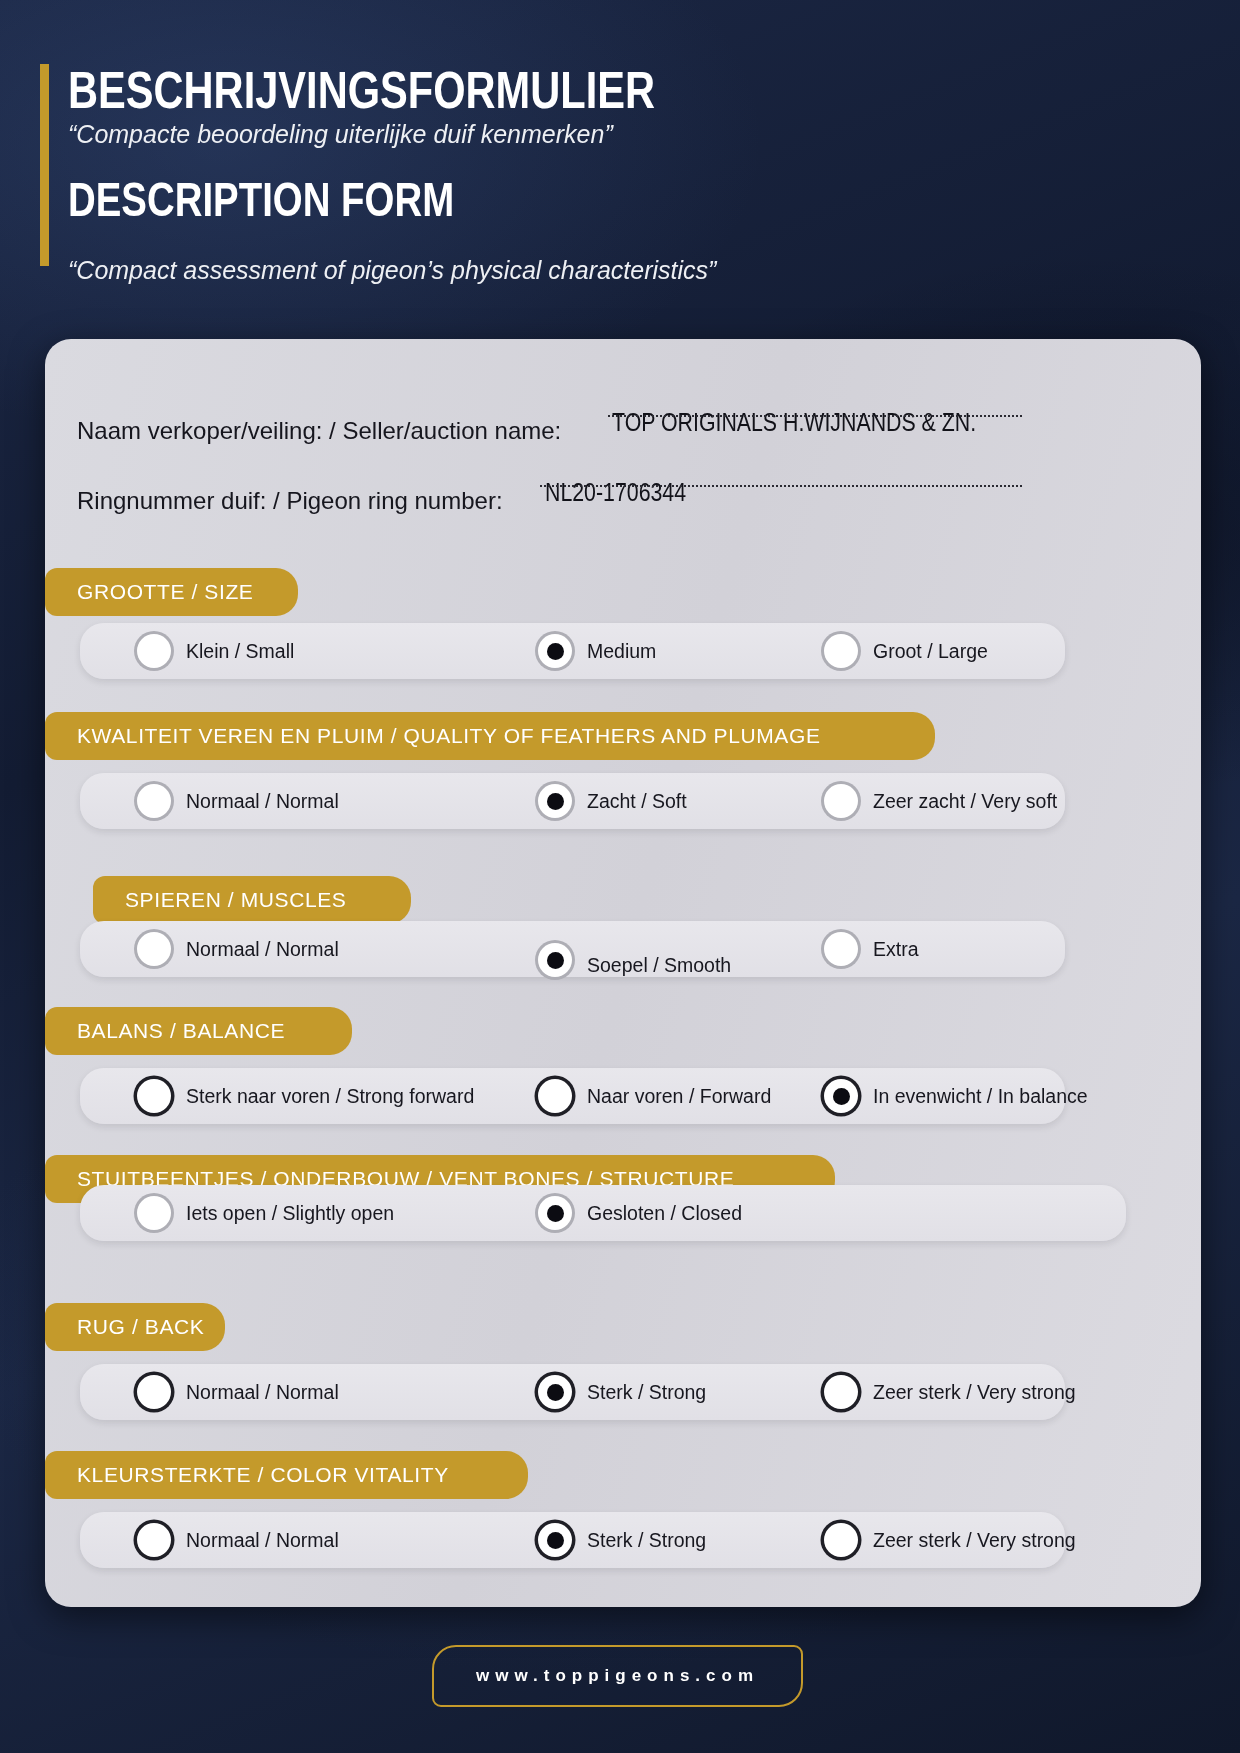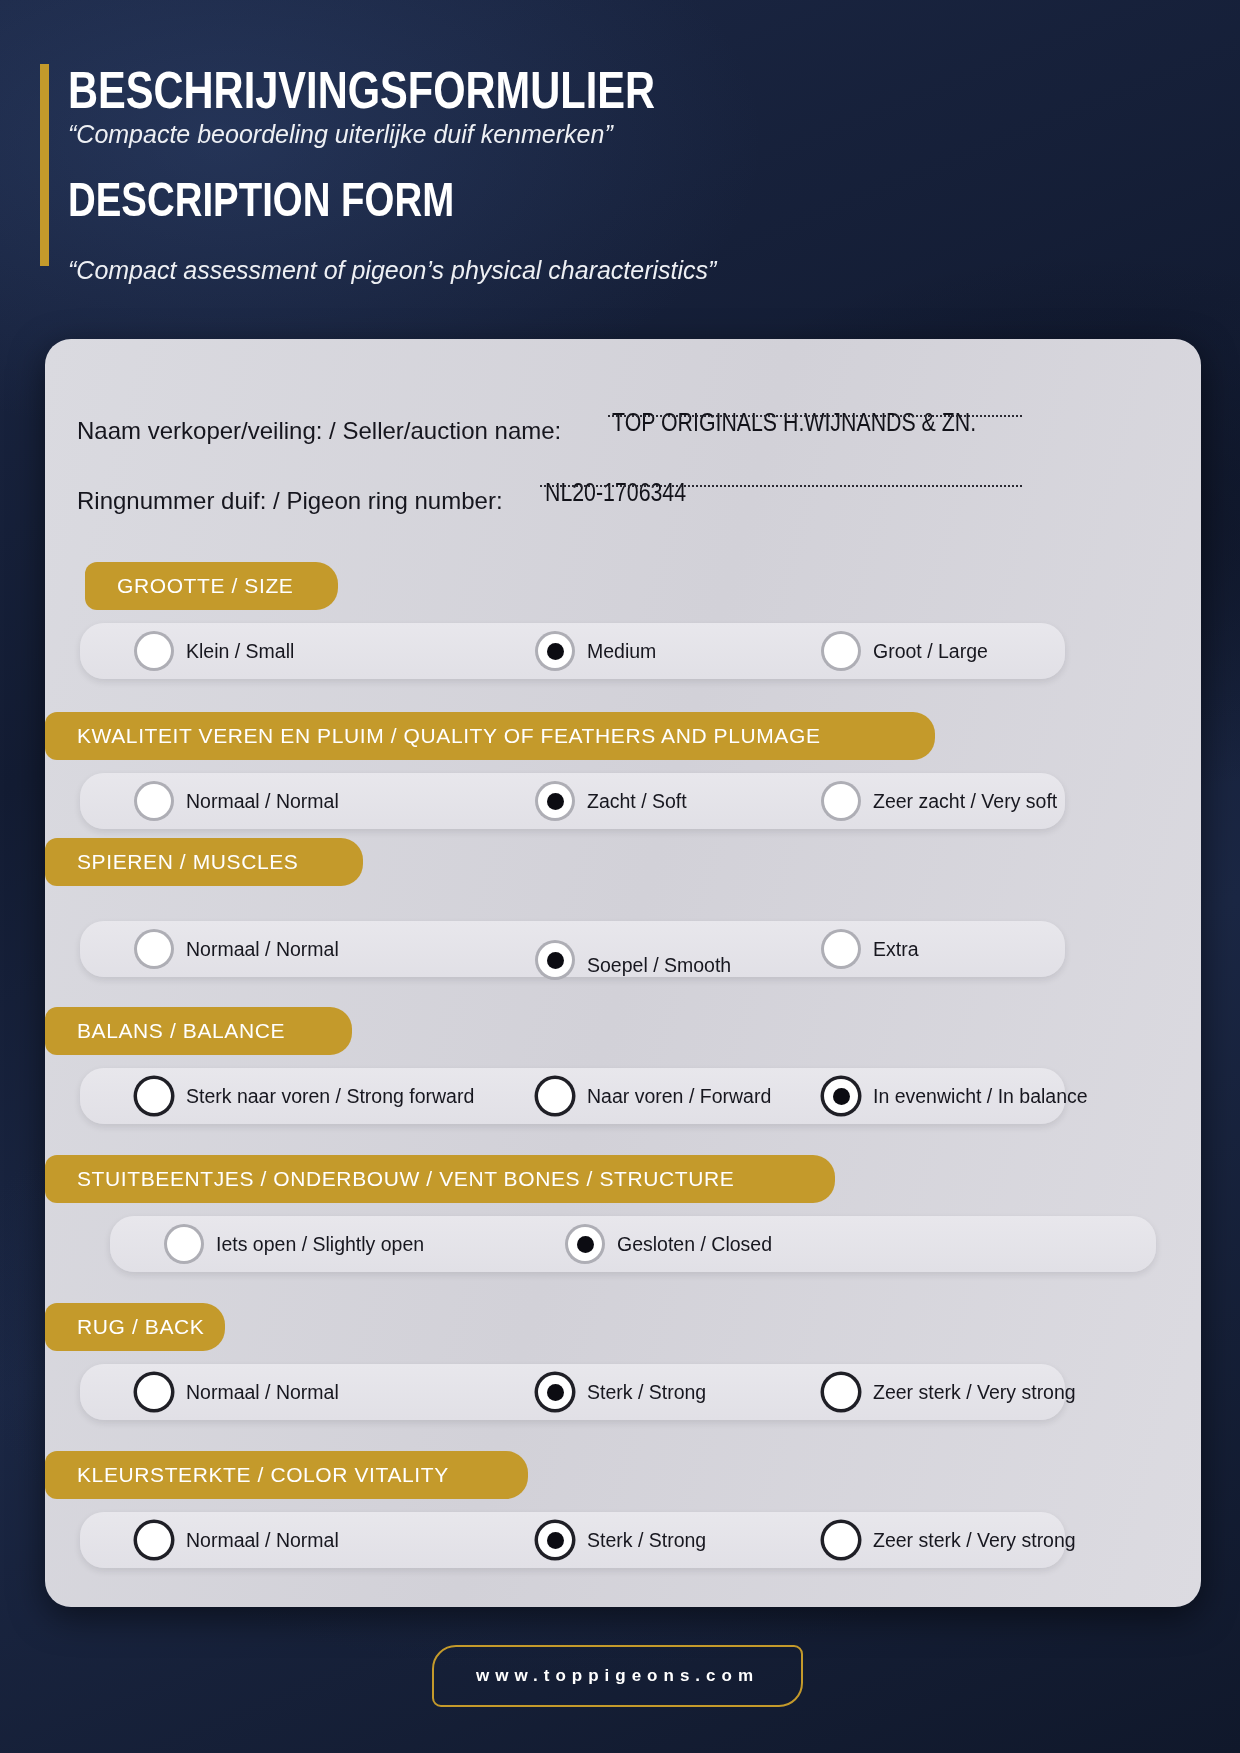--- a/index.html
+++ b/index.html
@@ -71,21 +71,21 @@
   <div class="panel">
     <div class="field-label" style="left:32px;top:78px;">Naam verkoper/veiling: / Seller/auction name:</div>
     <div class="field-value" style="left:567px;top:68px;">TOP ORIGINALS H.WIJNANDS &amp; ZN.</div>
     <div class="dotline" style="left:563px;top:76px;width:414px;"></div>
 
     <div class="field-label" style="left:32px;top:148px;">Ringnummer duif: / Pigeon ring number:</div>
     <div class="field-value" style="left:500px;top:138px;">NL20-1706344</div>
     <div class="dotline" style="left:495px;top:146px;width:482px;"></div>
 
     <div id="sections">
-        <div class="section-tab" style="top: 223px; width: 253px; margin-left: 40px;">GROOTTE / SIZE</div>
+        <div class="section-tab" style="top: 229px; width: 253px;">GROOTTE / SIZE</div>
         <div class="band" style="top: 284px; width: 985px;">
           <div class="option" style="left: 57px;">
             <div class="radio light"></div>
             <span class="opt-label">Klein / Small</span>
           </div>
           <div class="option" style="left: 458px;">
             <div class="radio light">
               <div class="dot"></div>
             </div>
             <span class="opt-label">Medium</span>
@@ -105,21 +105,21 @@
             <div class="radio light">
               <div class="dot"></div>
             </div>
             <span class="opt-label">Zacht / Soft</span>
           </div>
           <div class="option" style="left: 744px;">
             <div class="radio light"></div>
             <span class="opt-label">Zeer zacht / Very soft</span>
           </div>
         </div>
-        <div class="section-tab" style="top: 499px; width: 318px;">SPIEREN / MUSCLES</div>
+        <div class="section-tab" style="top: 537px; width: 318px; margin-left: 48px;">SPIEREN / MUSCLES</div>
         <div class="band" style="top: 582px; width: 985px;">
           <div class="option" style="left: 57px;">
             <div class="radio light"></div>
             <span class="opt-label">Normaal / Normal</span>
           </div>
           <div class="option" style="left: 458px; align-items: flex-end;">
             <div class="radio light">
               <div class="dot"></div>
             </div>
             <span class="opt-label">Soepel / Smooth</span>
@@ -140,21 +140,21 @@
             <span class="opt-label">Naar voren / Forward</span>
           </div>
           <div class="option" style="left: 744px;">
             <div class="radio dark">
               <div class="dot"></div>
             </div>
             <span class="opt-label">In evenwicht / In balance</span>
           </div>
         </div>
         <div class="section-tab" style="top: 816px; width: 790px;">STUITBEENTJES / ONDERBOUW / VENT BONES / STRUCTURE</div>
-        <div class="band" style="top: 877px; width: 1046px; margin-left: 30px;">
+        <div class="band" style="top: 846px; width: 1046px;">
           <div class="option" style="left: 57px;">
             <div class="radio light"></div>
             <span class="opt-label">Iets open / Slightly open</span>
           </div>
           <div class="option" style="left: 458px;">
             <div class="radio light">
               <div class="dot"></div>
             </div>
             <span class="opt-label">Gesloten / Closed</span>
           </div>

